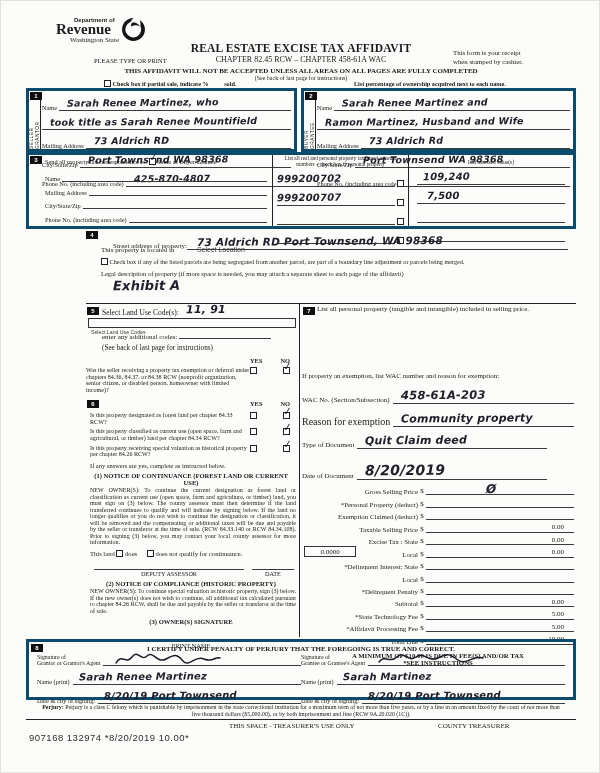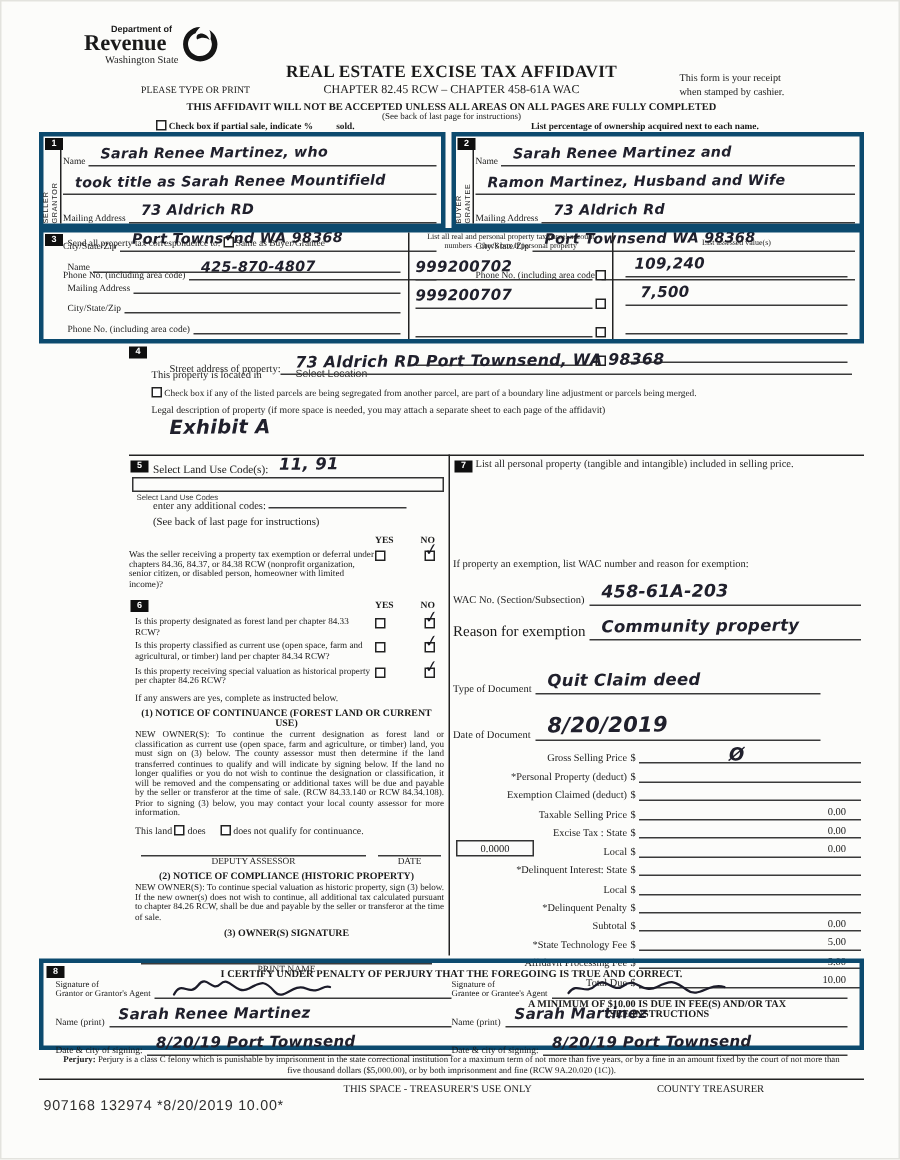--- a/index.html
+++ b/index.html
@@ -310,21 +310,21 @@
   <div style="height:49px"></div>
   <div style="font-size:7px">If property an exemption, list WAC number and reason for exemption:</div>
   <div class="sigline" style="margin-top:5px">
     <span style="font-size:7px;white-space:nowrap">WAC No. (Section/Subsection)</span>
     <span class="fld grow"><span class="hw" style="font-size:11.5px;line-height:10px;padding-left:8px">458-61A-203</span></span>
   </div>
   <div class="sigline" style="margin-top:4px">
     <span style="font-size:10px;white-space:nowrap">Reason for exemption</span>
     <span class="fld grow"><span class="hw" style="font-size:11px;line-height:10px;padding-left:8px">Community property</span></span>
   </div>
-  <div class="sigline" style="margin-top:17px">
+  <div class="sigline" style="margin-top:3px">
     <span style="font-size:7px;white-space:nowrap">Type of Document</span>
     <span class="fld grow" style="max-width:190px"><span class="hw" style="font-size:11px;line-height:10px;padding-left:8px">Quit Claim deed</span></span>
   </div>
   <div class="sigline" style="margin-top:12px">
     <span style="font-size:7px;white-space:nowrap">Date of Document</span>
     <span class="fld grow" style="max-width:190px"><span class="hw" style="font-size:14px;line-height:10px;padding-left:8px">8/20/2019</span></span>
   </div>
 
   <div style="margin-top:3px">
     <div class="mrow">

